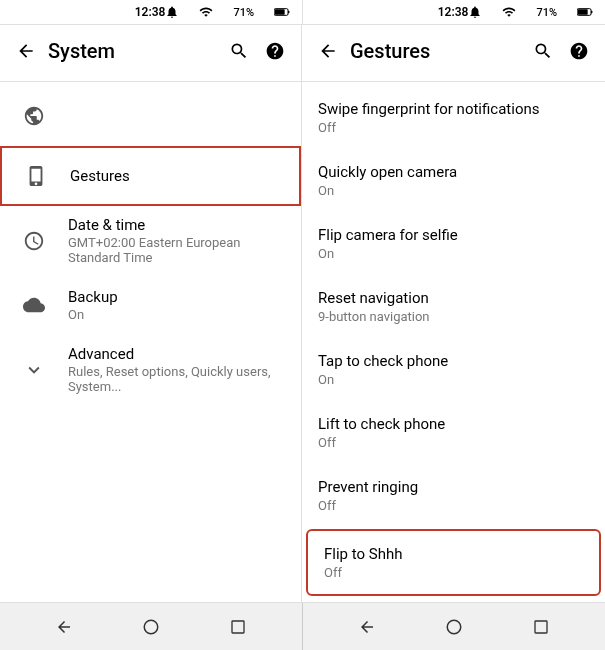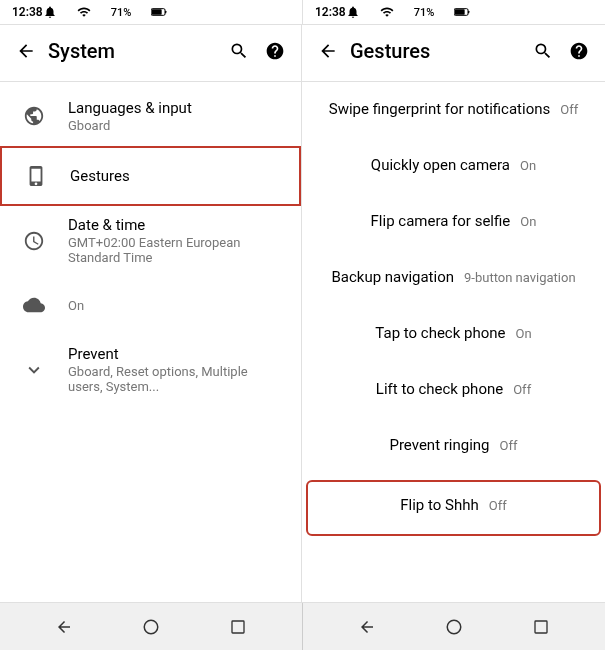--- a/index.html
+++ b/index.html
@@ -18,21 +18,21 @@
       display: flex;
       justify-content: space-between;
       background: #fff;
       height: 24px;
       flex-shrink: 0;
     }
     .status-bar-half {
       flex: 1;
       display: flex;
       align-items: center;
-      justify-content: flex-start;
+      justify-content: flex-end;
       padding: 12px 12px;
     }
     .status-bar-half + .status-bar-half {
       border-left: 1px solid #e0e0e0;
     }
     .status-time {
       font-size: 12px;
       font-weight: 600;
       color: #000;
     }
@@ -147,39 +147,38 @@
       color: #777;
       margin-top: 1px;
     }
 
     
     .gesture-item {
       padding: 14px 16px;
       cursor: pointer;
       min-height: 56px;
       display: flex;
-      flex-direction: row;
+      flex-direction: column;
       justify-content: center;
       position: relative;
     }
     .gesture-item.highlighted {
       border: 2px solid #c0392b;
       margin: 2px 4px;
       border-radius: 6px;
     }
     .gesture-title {
       font-size: 15px;
       color: #000;
       font-weight: 400;
     }
     .gesture-subtitle {
       font-size: 13px;
       color: #777;
       margin-top: 2px;
-      margin-left: 10px;
     }
 
     
     .bottom-nav {
       height: 48px;
       display: flex;
       flex-shrink: 0;
       border-top: 1px solid #e0e0e0;
       background: #f0f0f0;
     }
@@ -283,24 +282,20 @@
     <div class="divider"></div>
 
     <div class="settings-list">
 
       <div class="settings-item">
         <div class="item-icon">
           <svg width="22" height="22" viewBox="0 0 24 24" fill="#555">
             <path d="M12 2C6.48 2 2 6.48 2 12s4.48 10 10 10 10-4.48 10-10S17.52 2 12 2zm-1 17.93c-3.95-.49-7-3.85-7-7.93 0-.62.08-1.21.21-1.79L9 15v1c0 1.1.9 2 2 2v1.93zm6.9-2.54c-.26-.81-1-1.39-1.9-1.39h-1v-3c0-.55-.45-1-1-1H8v-2h2c.55 0 1-.45 1-1V7h2c1.1 0 2-.9 2-2v-.41c2.93 1.19 5 4.06 5 7.41 0 2.08-.8 3.97-2.1 5.39z"></path>
           </svg>
         </div>
-        <div class="item-text">
-          <div class="item-title">Languages &amp; input</div>
-          <div class="item-subtitle">Gboard</div>
-        </div>
       </div>
 
       <div class="settings-item highlighted">
         <div class="item-icon">
           <svg width="22" height="22" viewBox="0 0 24 24" fill="#555">
             <path d="M17 1H7C5.9 1 5 1.9 5 3v18c0 1.1.9 2 2 2h10c1.1 0 2-.9 2-2V3c0-1.1-.9-2-2-2zm-5 21c-.83 0-1.5-.67-1.5-1.5S11.17 19 12 19s1.5.67 1.5 1.5S12.83 22 12 22zm5-4H7V4h10v14z"></path>
           </svg>
         </div>
         <div class="item-text">
           <div class="item-title">Gestures</div>
@@ -319,33 +314,34 @@
         </div>
       </div>
 
       <div class="settings-item">
         <div class="item-icon">
           <svg width="22" height="22" viewBox="0 0 24 24" fill="#555">
             <path d="M19.35 10.04C18.67 6.59 15.64 4 12 4 9.11 4 6.6 5.64 5.35 8.04 2.34 8.36 0 10.91 0 14c0 3.31 2.69 6 6 6h13c2.76 0 5-2.24 5-5 0-2.64-2.05-4.78-4.65-4.96z"></path>
           </svg>
         </div>
         <div class="item-text">
+          <div class="item-title">Backup</div>
           <div class="item-subtitle">On</div>
         </div>
       </div>
 
       <div class="settings-item">
         <div class="item-icon">
           <svg width="22" height="22" viewBox="0 0 24 24" fill="#555">
             <path d="M16.59 8.59L12 13.17 7.41 8.59 6 10l6 6 6-6-1.41-1.41z"></path>
           </svg>
         </div>
         <div class="item-text">
-          <div class="item-title">Prevent</div>
-          <div class="item-subtitle">Gboard, Reset options, Multiple users, System...</div>
+          <div class="item-title">Advanced</div>
+          <div class="item-subtitle">Rules, Reset options, Quickly users, System...</div>
         </div>
       </div>
 
     </div>
   </div>
 
   <div class="right-panel">
 
     <div class="panel-header">
       <div class="back-btn">
@@ -378,21 +374,21 @@
         <div class="gesture-title">Quickly open camera</div>
         <div class="gesture-subtitle">On</div>
       </div>
 
       <div class="gesture-item">
         <div class="gesture-title">Flip camera for selfie</div>
         <div class="gesture-subtitle">On</div>
       </div>
 
       <div class="gesture-item">
-        <div class="gesture-title">Backup navigation</div>
+        <div class="gesture-title">Reset navigation</div>
         <div class="gesture-subtitle">9-button navigation</div>
       </div>
 
       <div class="gesture-item">
         <div class="gesture-title">Tap to check phone</div>
         <div class="gesture-subtitle">On</div>
       </div>
 
       <div class="gesture-item">
         <div class="gesture-title">Lift to check phone</div>

